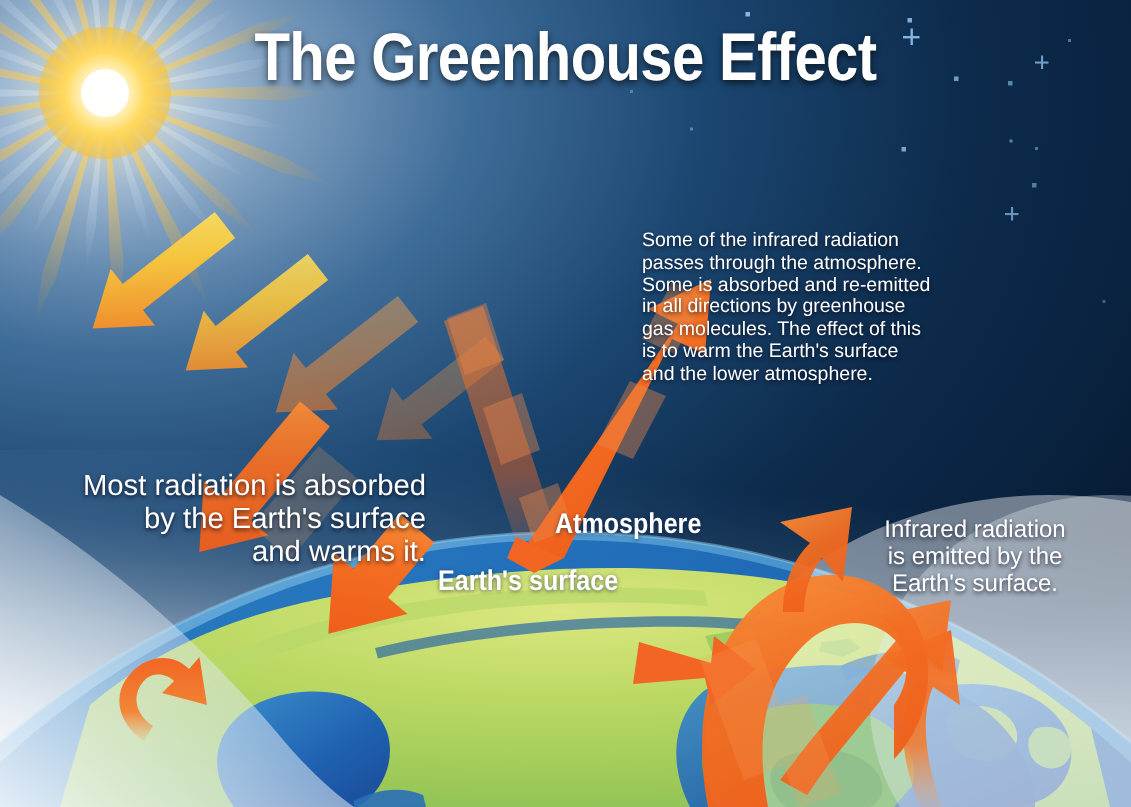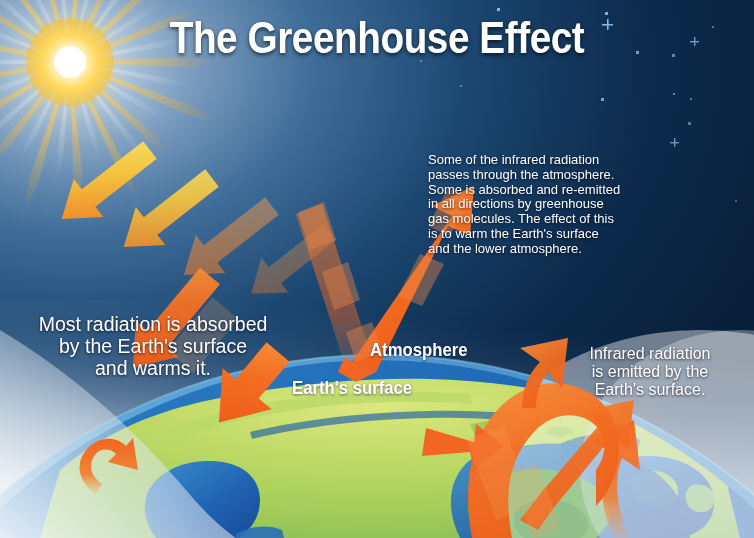--- a/index.html
+++ b/index.html
@@ -46,21 +46,21 @@
     font-size:19.5px;
   }
   #text-infrared {
     left:428px; top:133px; width:320px;
     text-align:left;
     font-size:13px;
     margin-top:20px;
   }
   #text-absorbed {
     left:22px; top:313px; width:262px;
-    text-align:center;
+    text-align:right;
     font-size:19.5px;
   }
   #text-emitted {
     left:552px; top:345px; width:196px;
     text-align:center;
     font-size:16px;
   }
 
   .label-bold {
     position:absolute;

